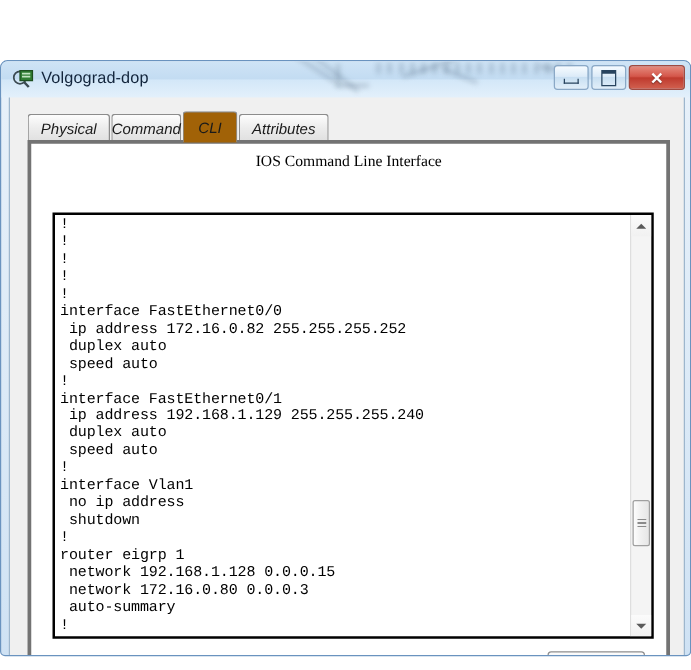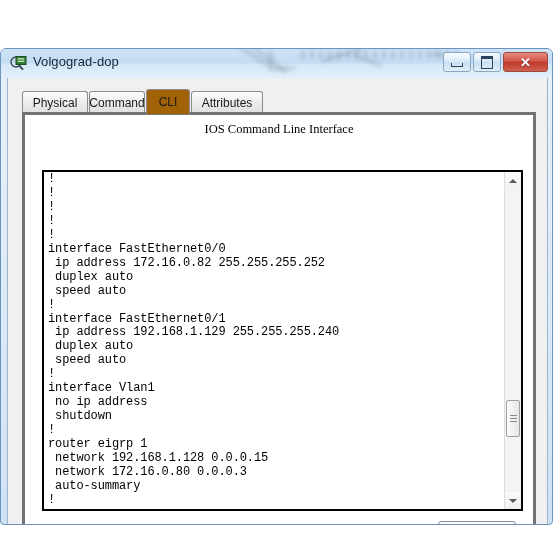--- a/index.html
+++ b/index.html
@@ -128,20 +128,21 @@
     border: 1px solid #9db6cd;
     border-top: none;
   }
 
   
   .tabstrip {
     position: absolute;
     left: 14px; top: 11px;
     width: 514px;
     height: 24px;
+    font-style: italic;
   }
   .tab {
     position: absolute;
     top: 2px;
     height: 22px;
     box-sizing: border-box;
     border: 1px solid #8c8c8c;
     border-bottom: none;
     border-radius: 3px 3px 0 0;
     background: linear-gradient(180deg, #fdfdfd 0%, #ececec 50%, #e0e0e0 100%);

